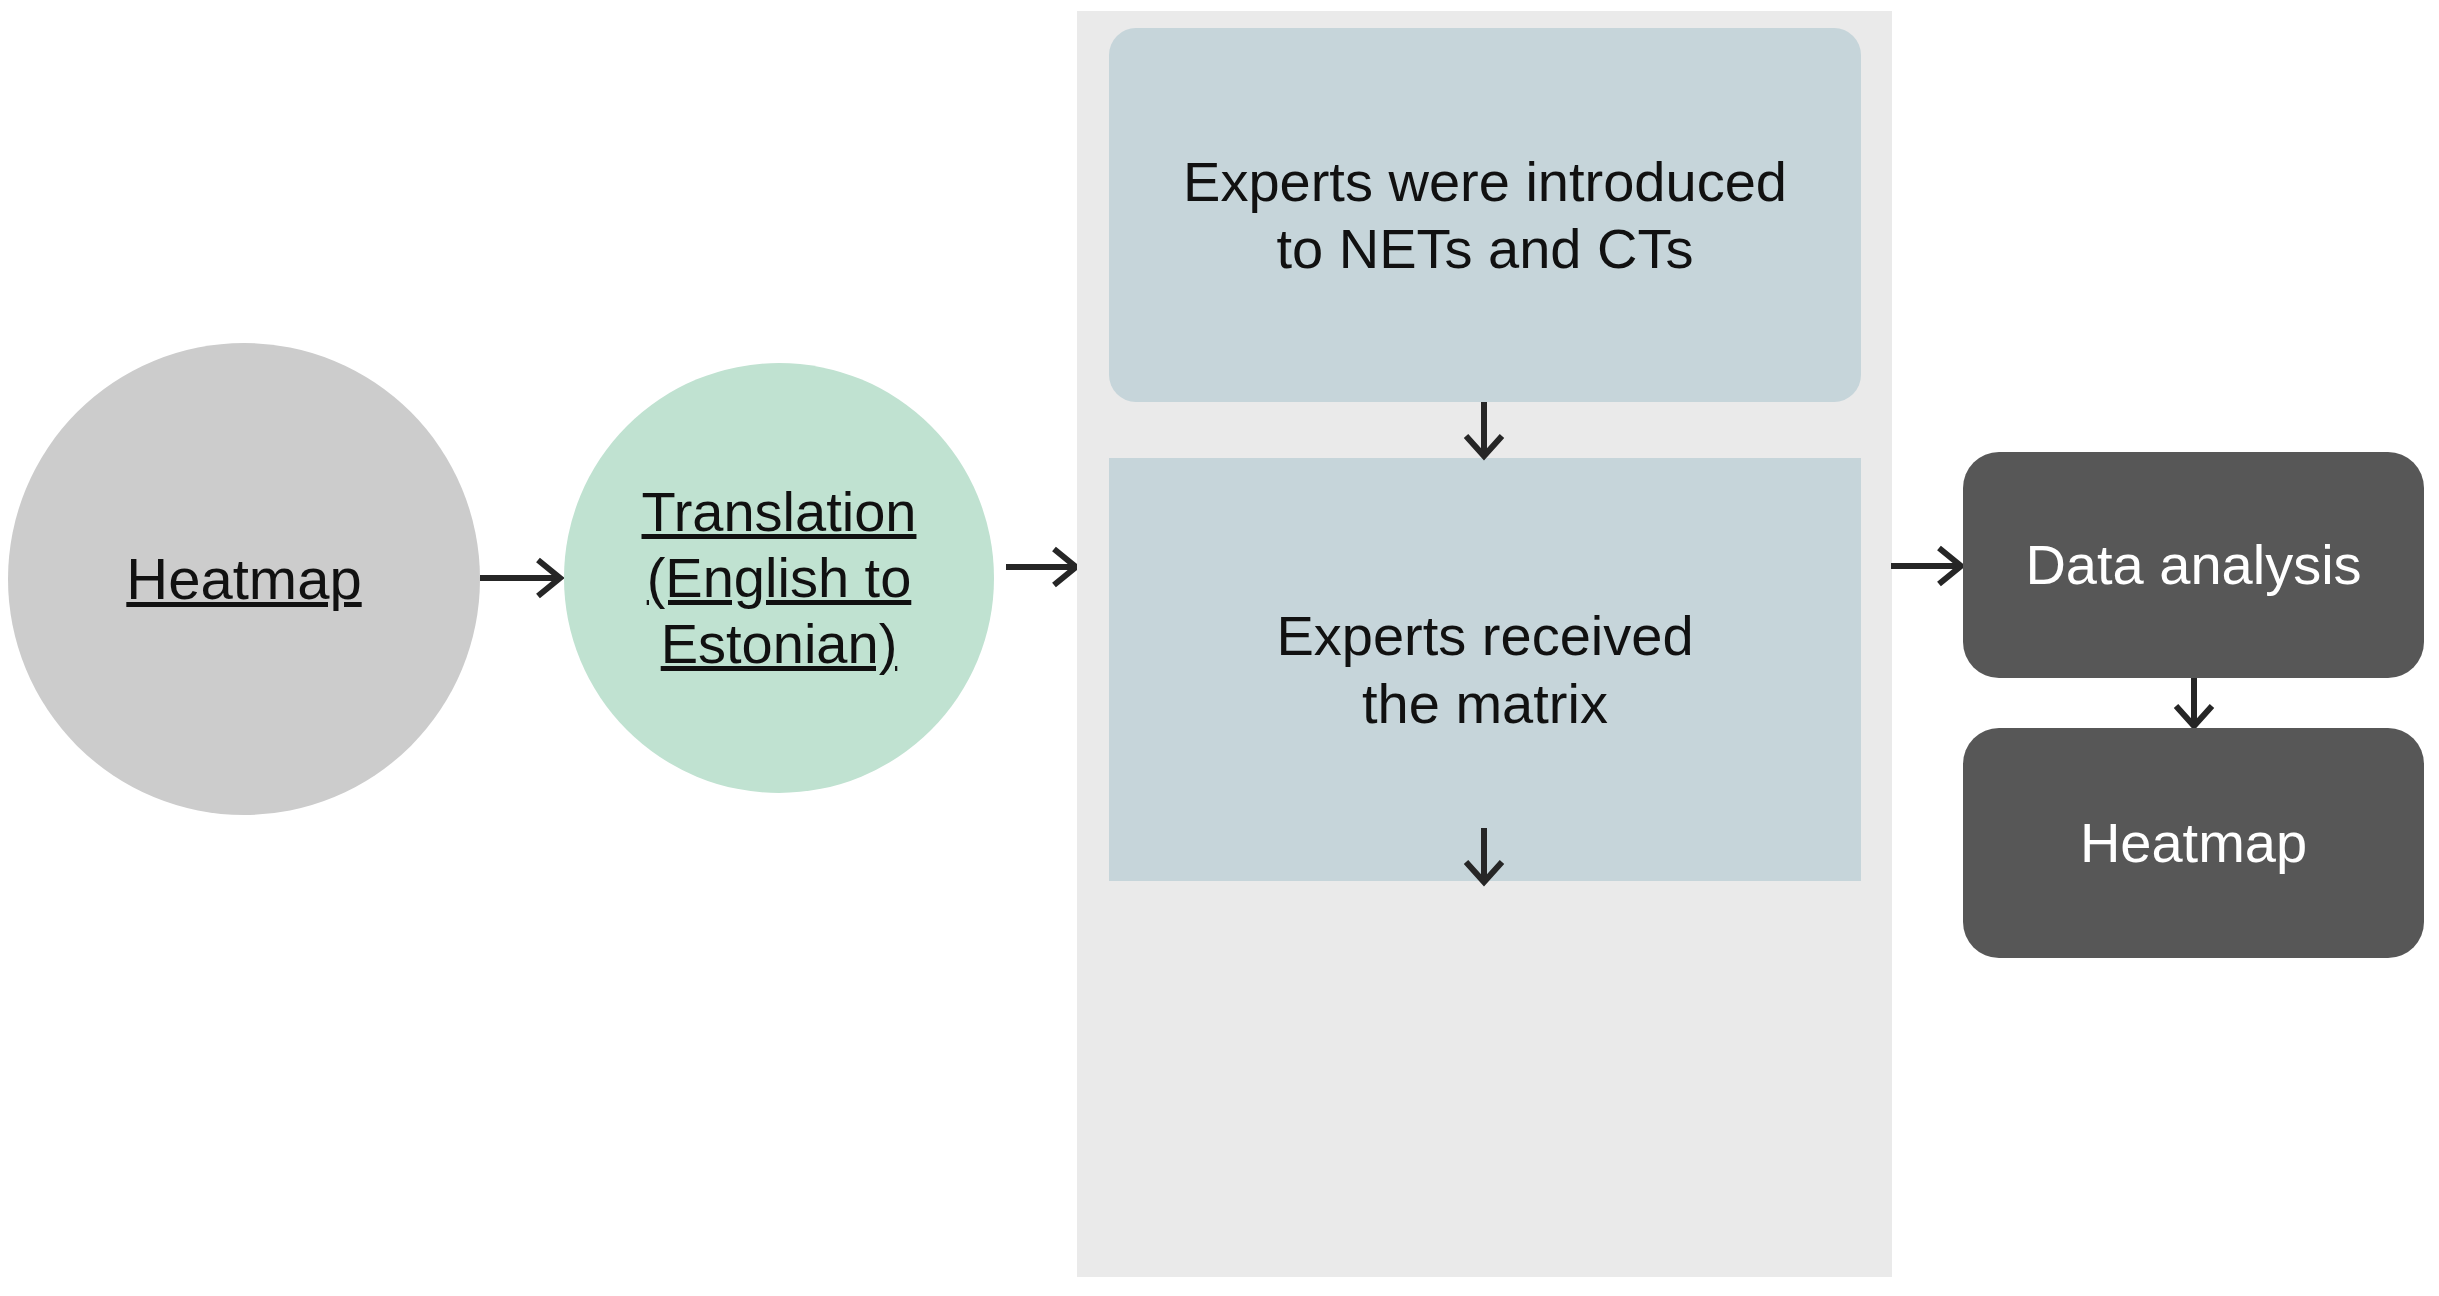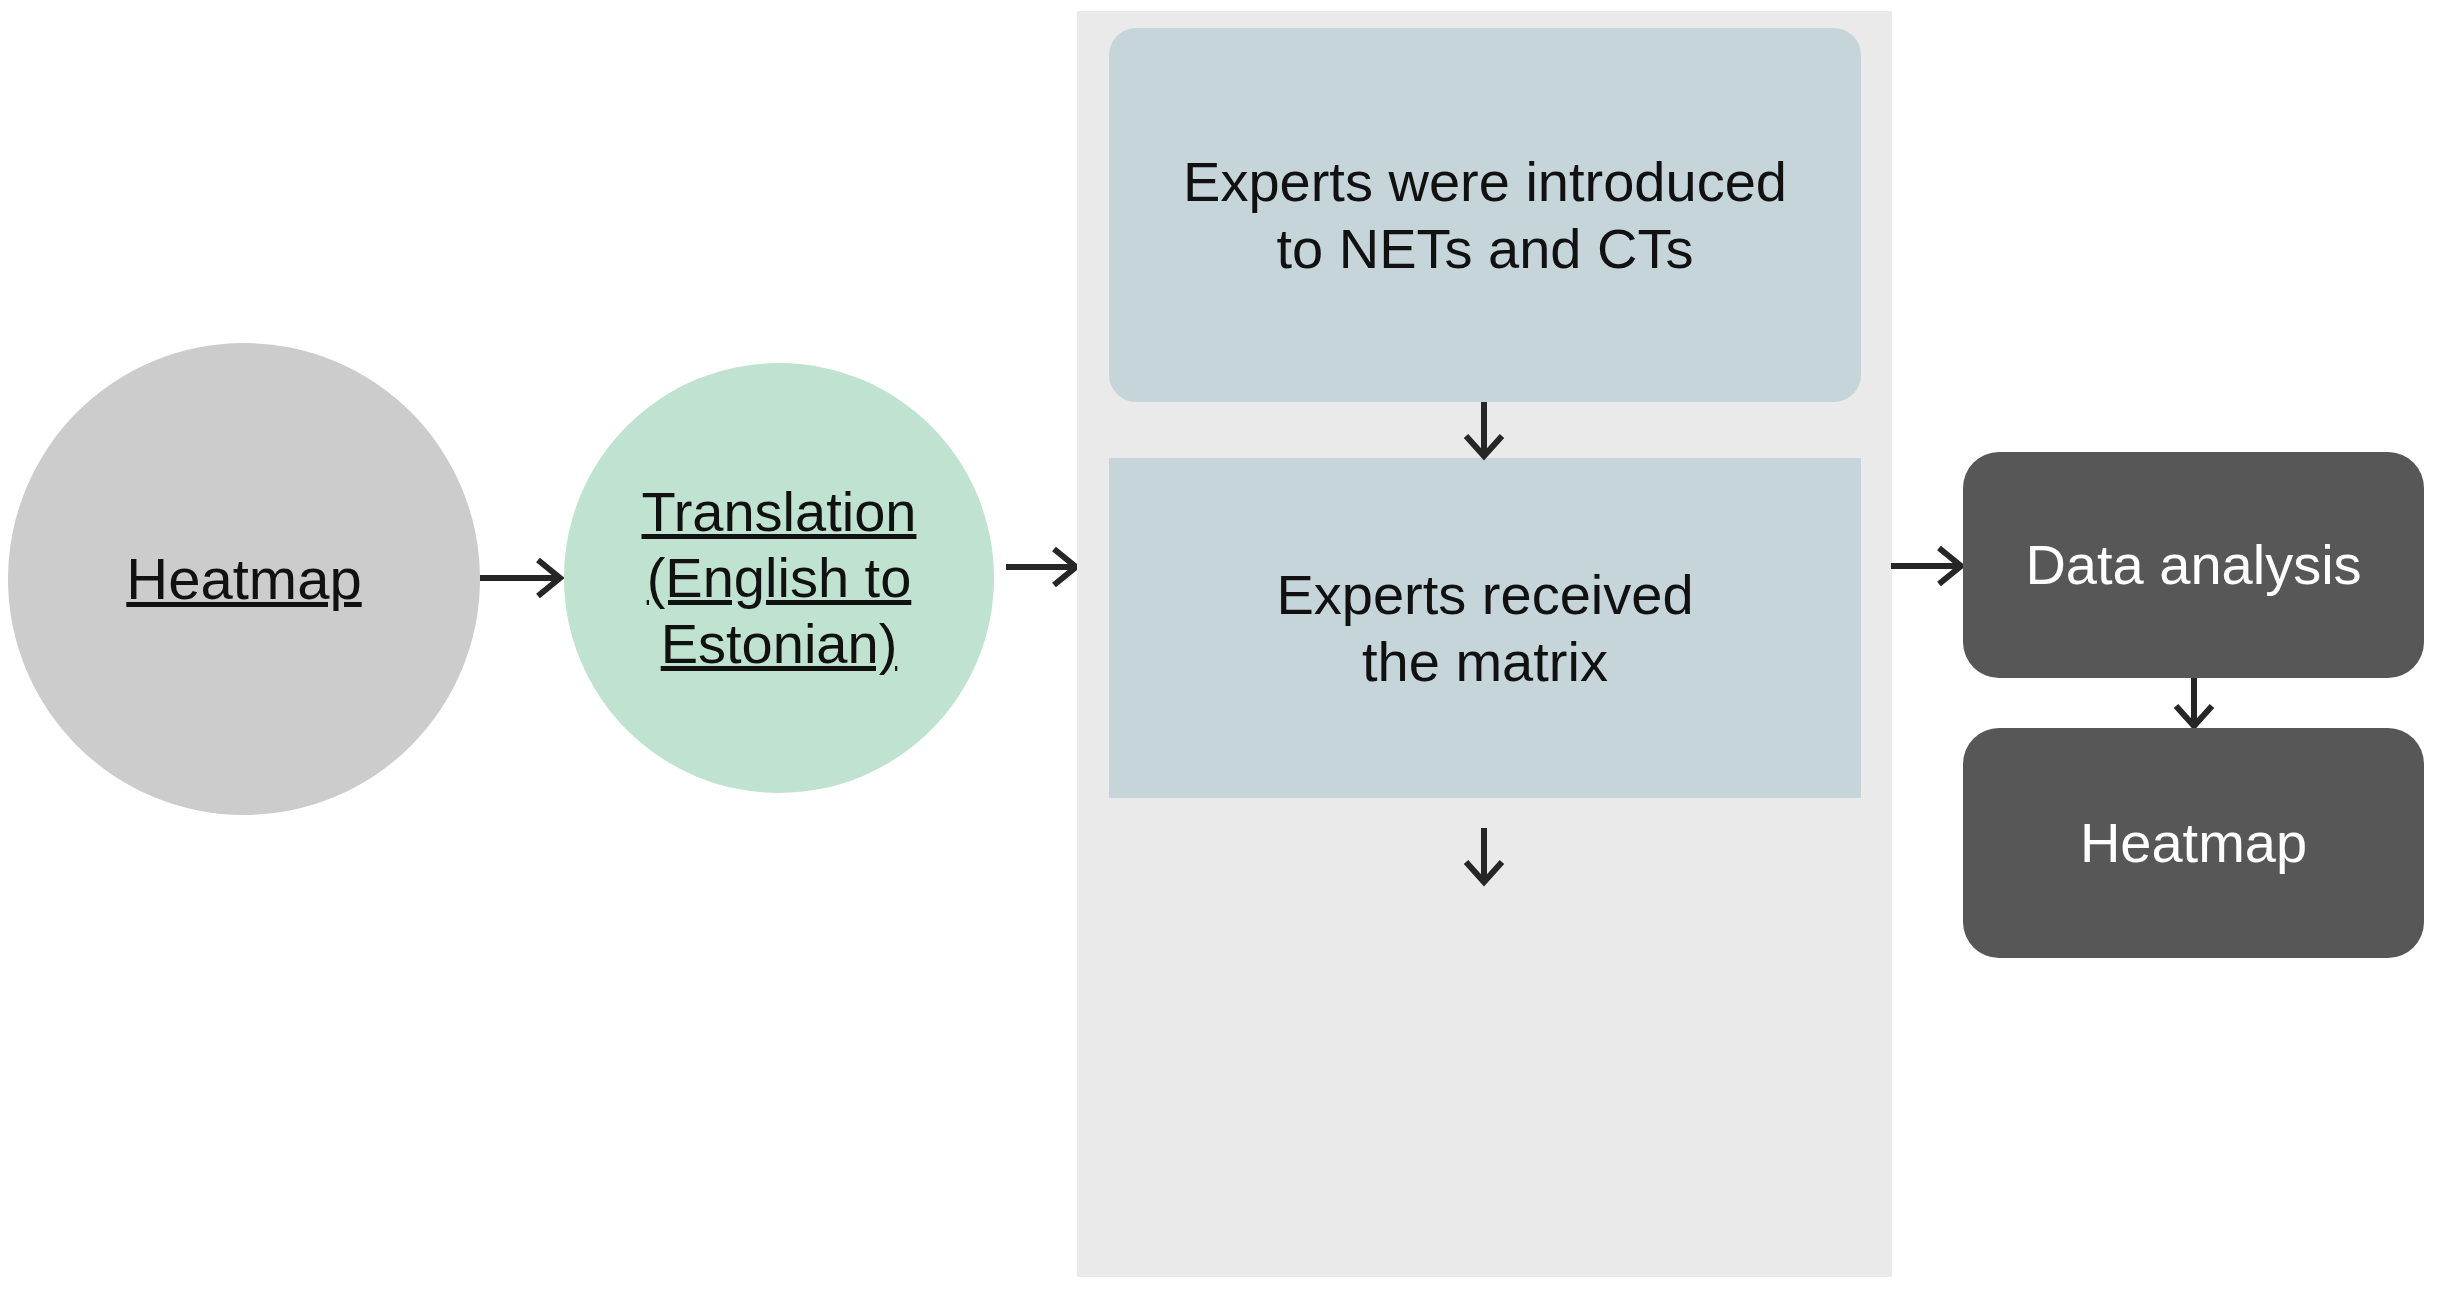--- a/index.html
+++ b/index.html
@@ -69,21 +69,21 @@
     background: #c6d5da;
     display: flex;
     align-items: center;
     justify-content: center;
     text-align: center;
     color: #111111;
     font-size: 56px;
     line-height: 1.2;
   }
   #process-box-1 { top: 17px;  height: 374px; border-radius: 27px; }
-  #process-box-2 { top: 447px; height: 340px; }
+  #process-box-2 { top: 447px; height: 423px; }
   #process-box-3 { top: 872px; height: 375px; }
   .process-label {
     padding: 0 14px;
     white-space: pre-line;
   }
 
   
   .dark-box {
     position: absolute;
     background: #575757;

